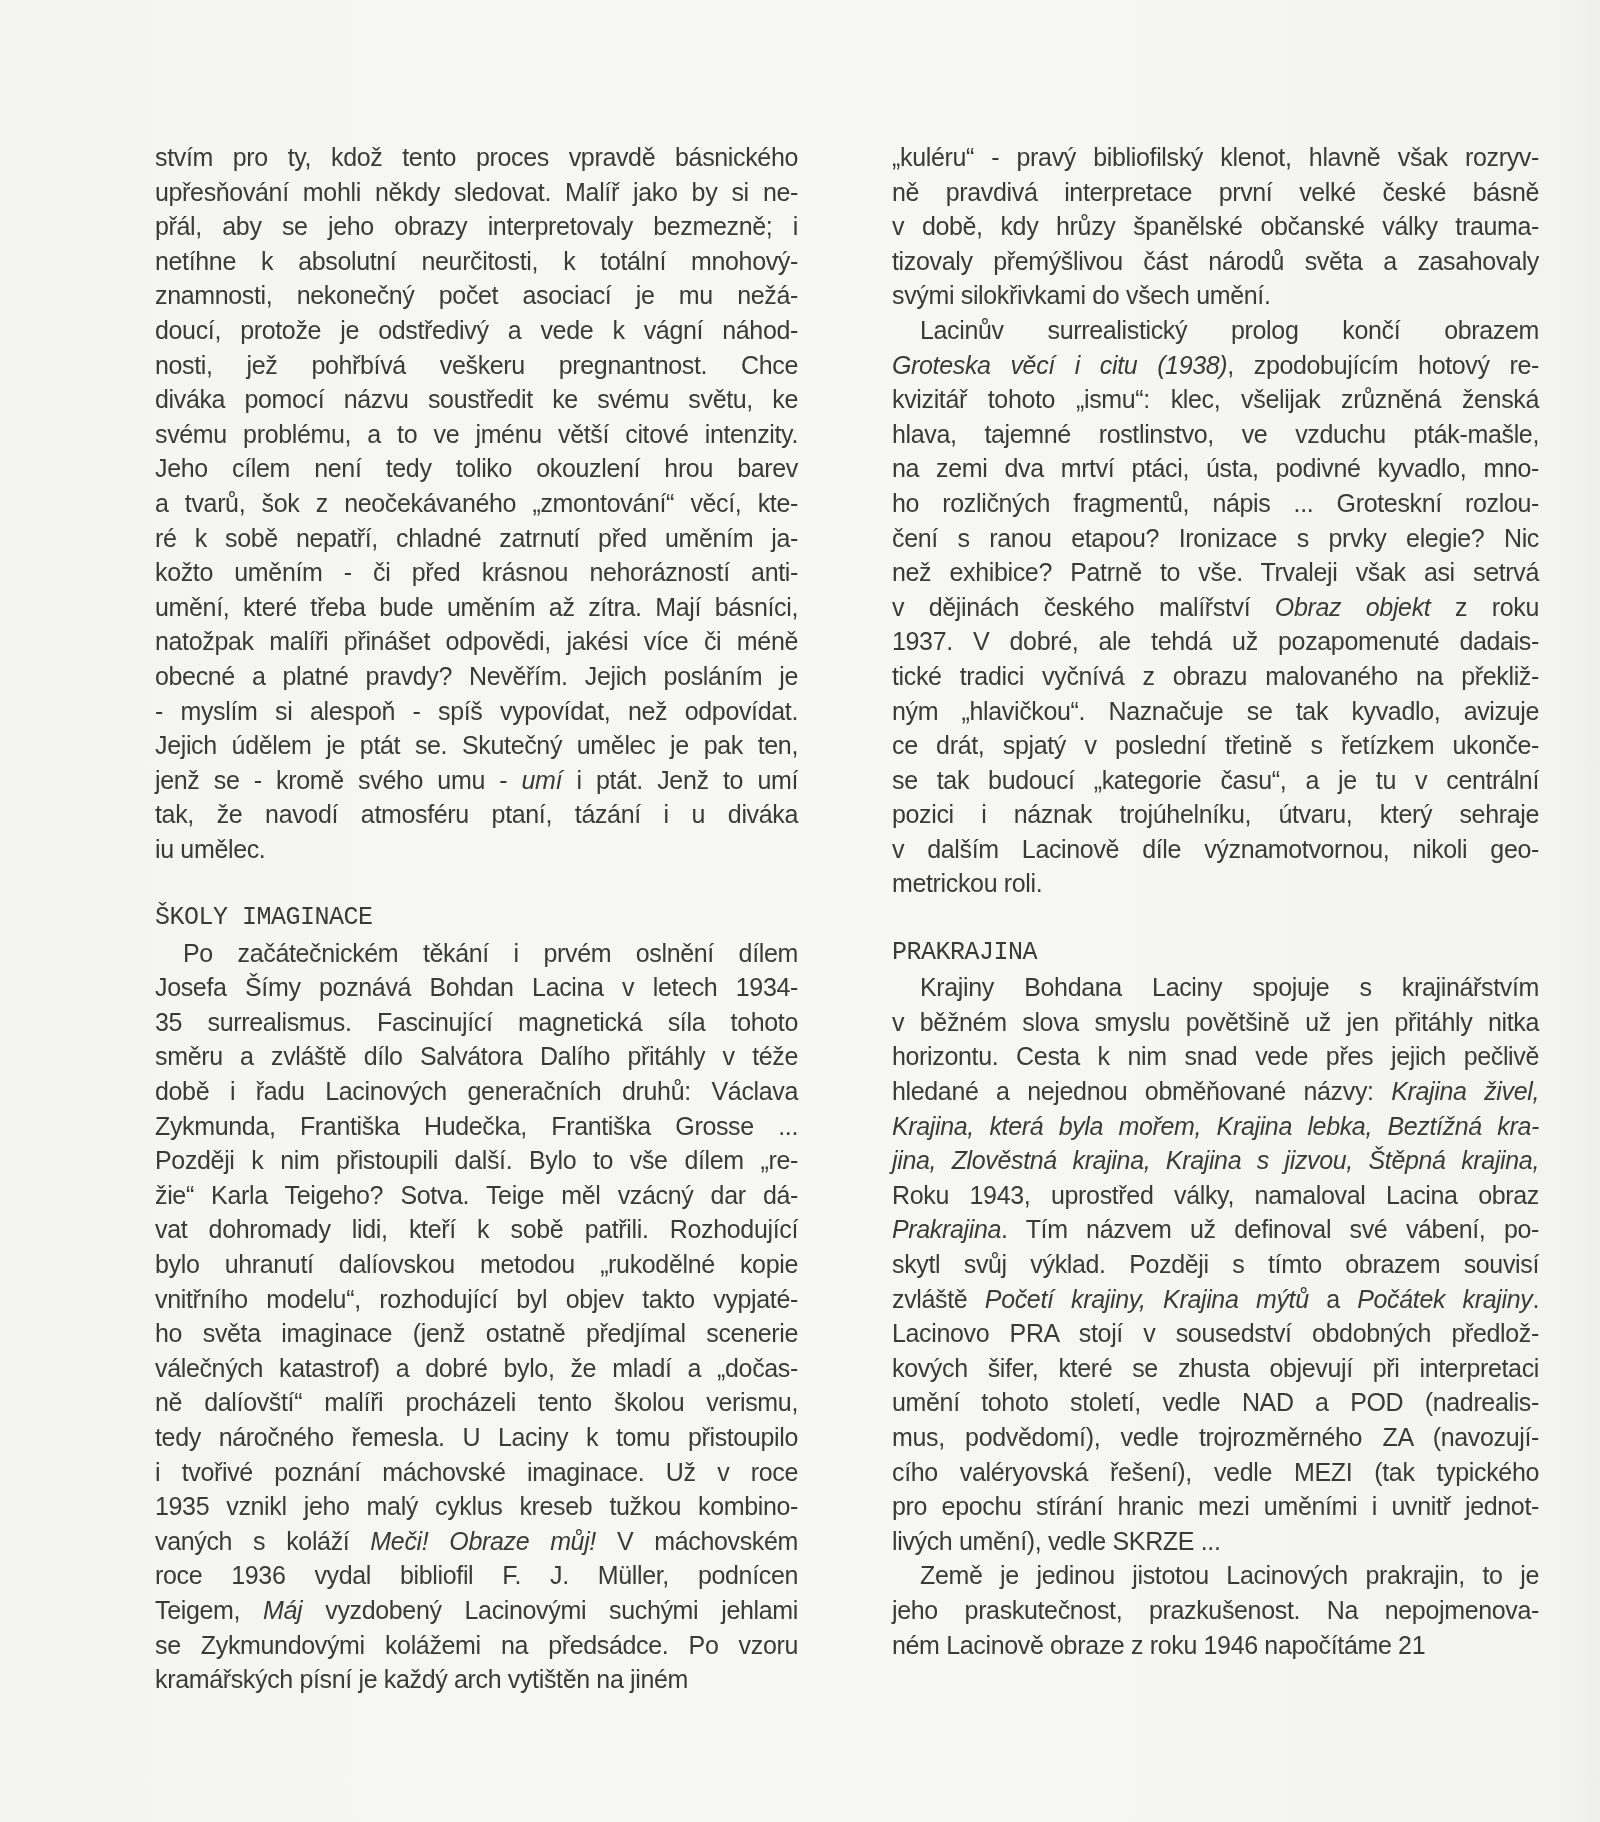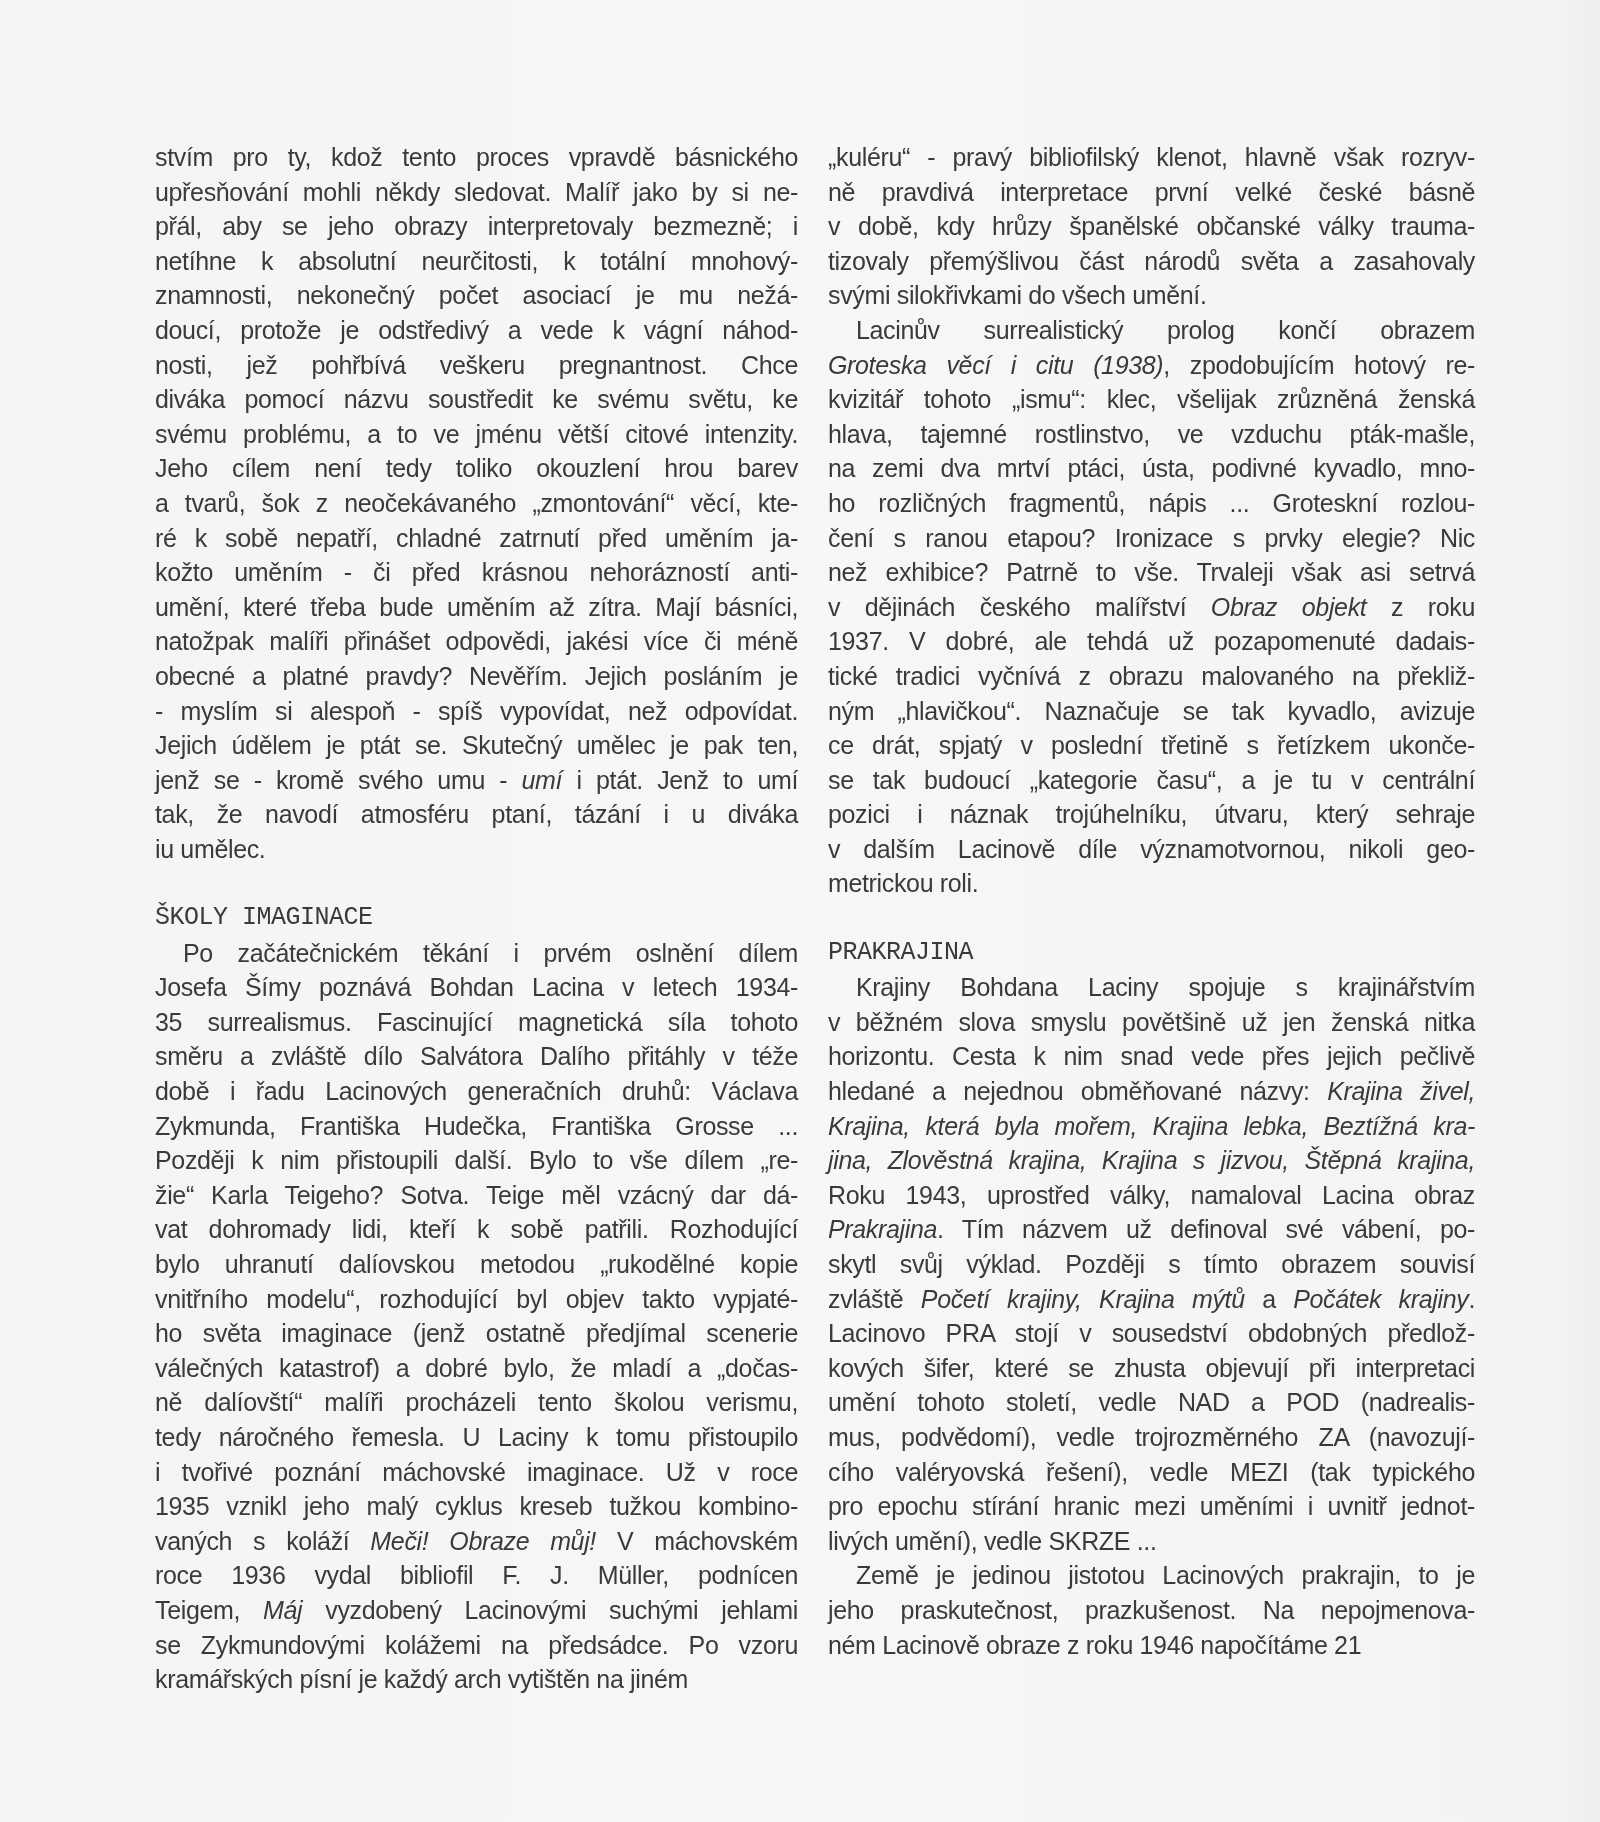--- a/index.html
+++ b/index.html
@@ -22,21 +22,21 @@
   }
   .column {
     position: absolute;
     top: 140px;
     font-size: 25px;
     line-height: 34.6px;
     letter-spacing: -0.35px;
     word-spacing: 0px;
   }
   .col-left { left: 155px; width: 643px; }
-  .col-right { left: 828px; width: 647px; }
+  .col-right { left: 892px; width: 647px; }
   .line {
     display: block;
     white-space: nowrap;
     text-align: justify;
     text-align-last: justify;
     height: 34.6px;
     overflow: visible;
   }
   .line.last { text-align-last: left; }
   .line.indent { padding-left: 28px; }
@@ -136,21 +136,21 @@
         <span class="line">ce drát, spjatý v poslední třetině s řetízkem ukonče-</span>
         <span class="line">se tak budoucí „kategorie času“, a je tu v centrální</span>
         <span class="line">pozici i náznak trojúhelníku, útvaru, který sehraje</span>
         <span class="line">v dalším Lacinově díle významotvornou, nikoli geo-</span>
         <span class="line last">metrickou roli.</span>
       </div>
       <span class="spacer"></span>
       <span class="heading">PRAKRAJINA</span>
       <div>
         <span class="line indent">Krajiny Bohdana Laciny spojuje s krajinářstvím</span>
-        <span class="line">v běžném slova smyslu povětšině už jen ženská nitka</span>
+        <span class="line">v běžném slova smyslu povětšině už jen přitáhly nitka</span>
         <span class="line">horizontu. Cesta k nim snad vede přes jejich pečlivě</span>
         <span class="line"><span>hledané a nejednou obměňované názvy: </span><i>Krajina živel,</i></span>
         <span class="line"><i>Krajina, která byla mořem, Krajina lebka, Beztížná kra-</i></span>
         <span class="line"><i>jina, Zlověstná krajina, Krajina s jizvou, Štěpná krajina,</i></span>
         <span class="line">Roku 1943, uprostřed války, namaloval Lacina obraz</span>
         <span class="line"><i>Prakrajina</i><span>. Tím názvem už definoval své vábení, po-</span></span>
         <span class="line">skytl svůj výklad. Později s tímto obrazem souvisí</span>
         <span class="line"><span>zvláště </span><i>Početí krajiny, Krajina mýtů</i><span> a </span><i>Počátek krajiny</i><span>.</span></span>
         <span class="line">Lacinovo PRA stojí v sousedství obdobných předlož-</span>
         <span class="line">kových šifer, které se zhusta objevují při interpretaci</span>

